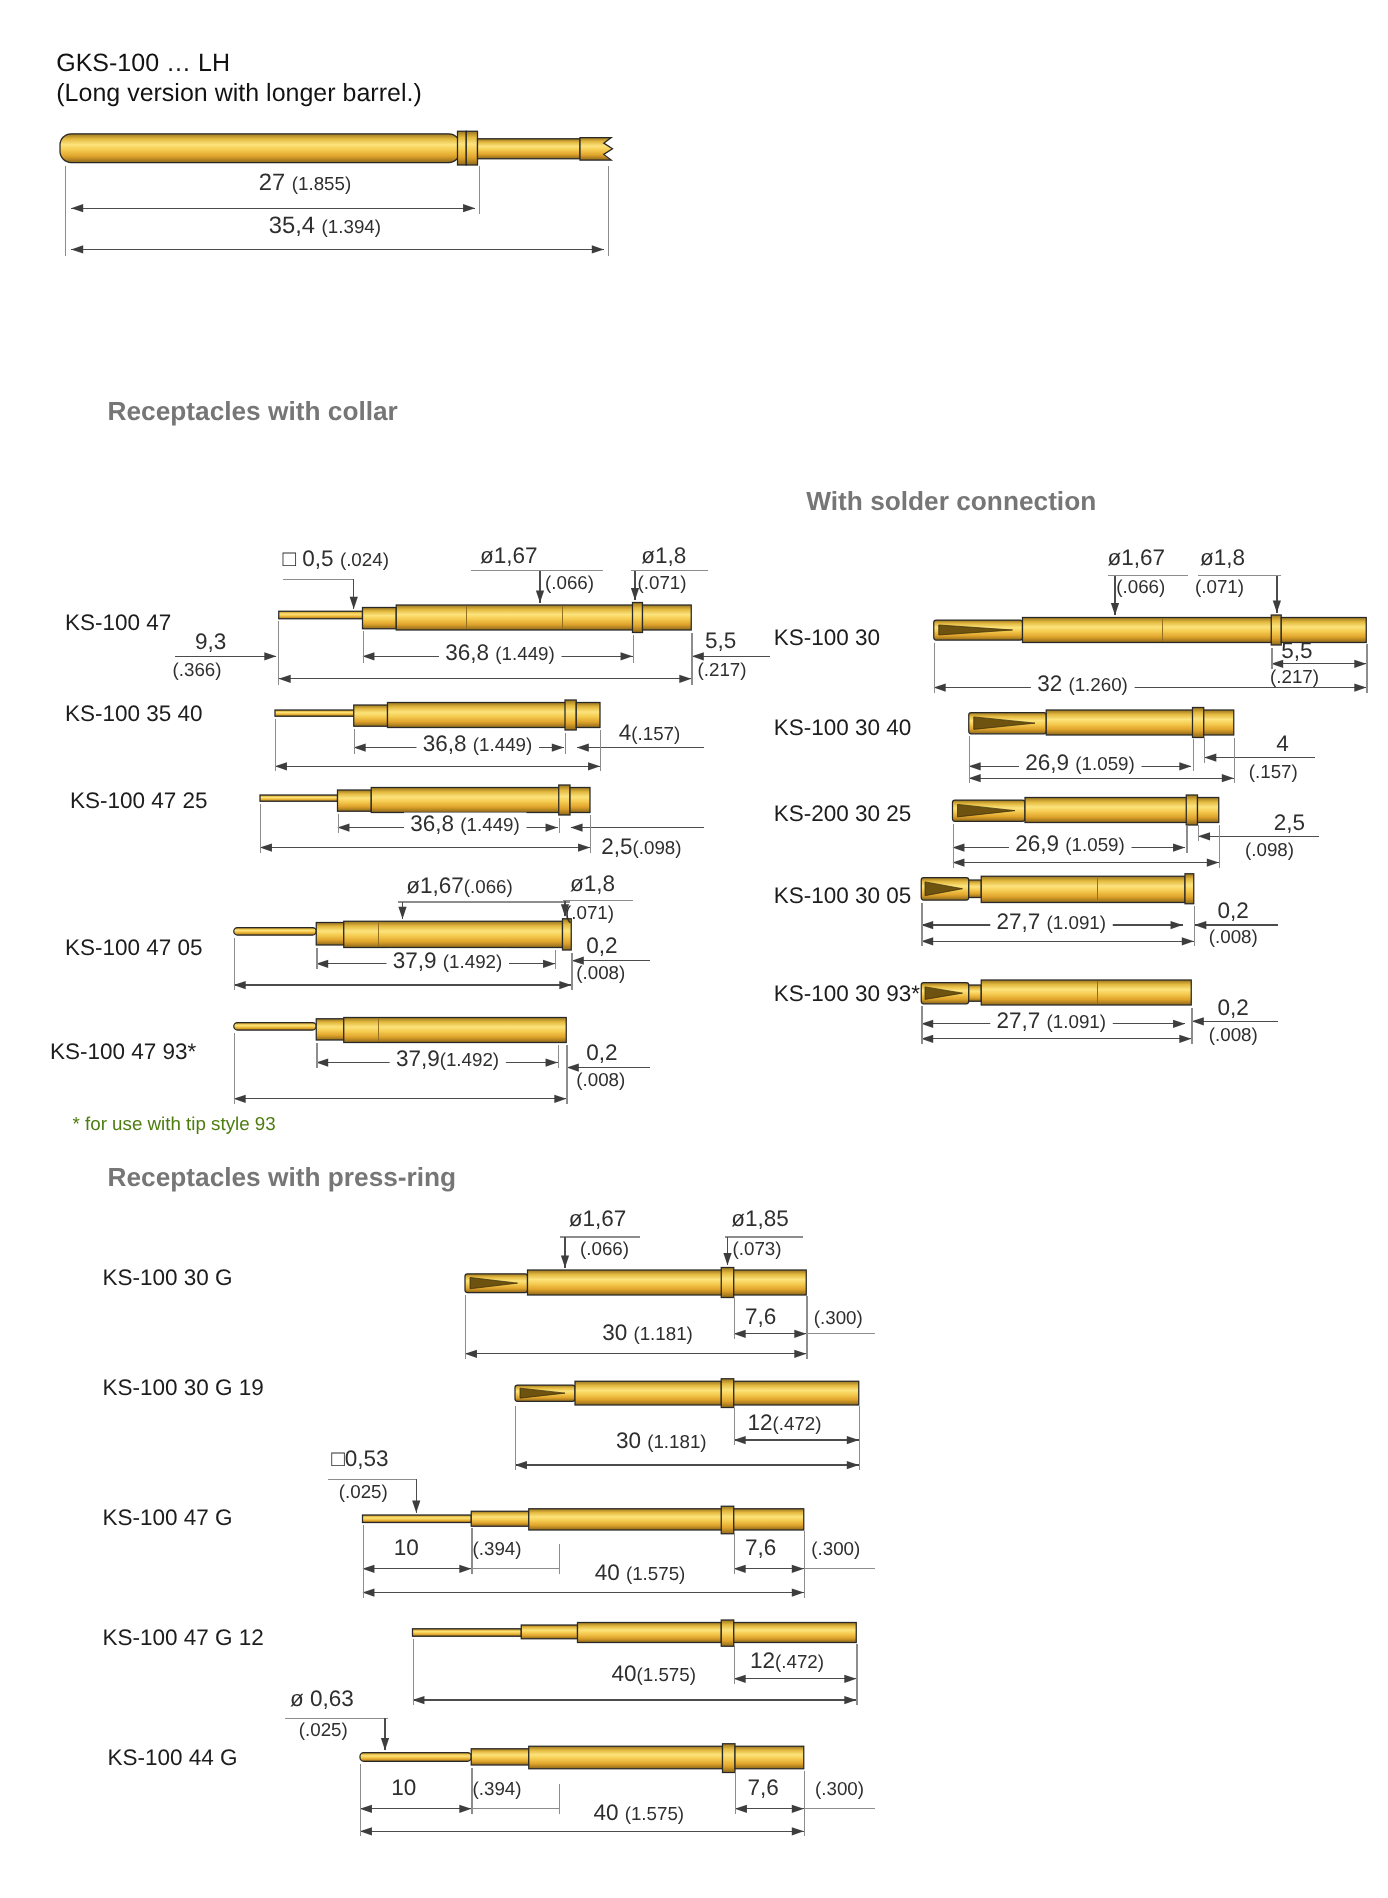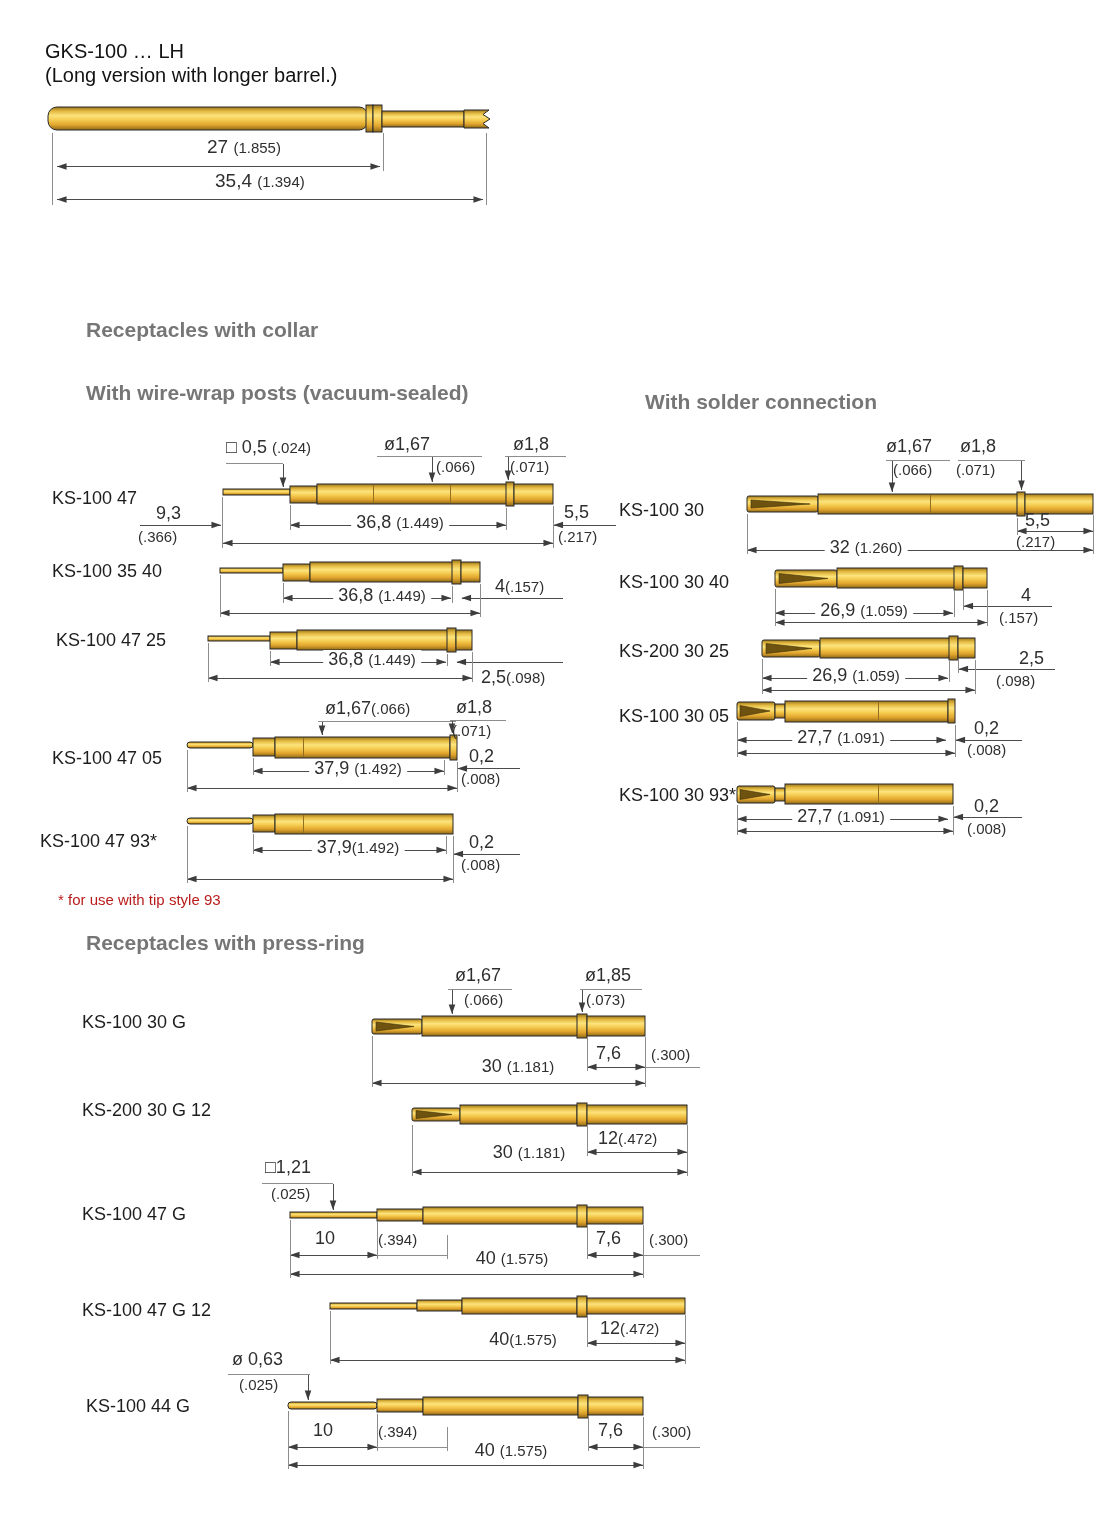--- a/index.html
+++ b/index.html
@@ -7,21 +7,21 @@
   #art{position:absolute;left:0;top:0}
   .t{position:absolute;font-size:18px;color:#2f2f2f;white-space:nowrap;line-height:1.1}
   .in{font-size:15px}
   .ti{font-size:15px}
   .big{font-size:19px}
   .tol{transform:translateX(-50%);background:#fff;padding:0 5px}
   .tc{transform:translateX(-50%)}
   .lbl{font-size:18px;color:#1d1d1d}
   .h{position:absolute;font-size:21px;font-weight:bold;color:#767676;white-space:nowrap}
   .title{font-size:20px;color:#121212}
-  .fn{font-size:15px;color:#b91c1c}
+  .fn{font-size:15px;color:#4d7c0f}
   .p{fill:url(#g);stroke:#282828;stroke-width:1}
   .dim{stroke:#4c4c4c;stroke-width:1;fill:none;shape-rendering:crispEdges}
   .ext{stroke:#8d8d8d;stroke-width:1;shape-rendering:crispEdges}
   .seam{stroke:#937020;stroke-width:1;shape-rendering:crispEdges}
   .slot{fill:#6e5210;stroke:#3c2f08;stroke-width:.6}
 </style>
 </head>
 <body>
 
 <div id="page">
@@ -300,21 +300,20 @@
     <line class="ext" x1="643.5" y1="1417" x2="643.5" y2="1469"></line>
   </g>
 </svg>
 
 <span class="t title" style="left:45px;top:40px">GKS-100 … LH</span>
 <span class="t title" style="left:45px;top:64px">(Long version with longer barrel.)</span>
 <span class="t big" style="left:207px;top:137px"><span>27</span> <span class="in">(1.855)</span></span>
 <span class="t big" style="left:215px;top:171px"><span>35,4</span> <span class="in">(1.394)</span></span>
 
 <span class="h" style="left:86px;top:318px">Receptacles with collar</span>
-<span class="h" style="left:86px;top:381px">With wire-wrap posts (vacuum-sealed)</span>
 <span class="h" style="left:645px;top:390px">With solder connection</span>
 <span class="h" style="left:86px;top:931px">Receptacles with press-ring</span>
 <span class="t fn" style="left:58px;top:892px">* for use with tip style 93</span>
 
 <span class="t lbl" style="left:52px;top:489px">KS-100 47</span>
 <span class="t lbl" style="left:52px;top:562px">KS-100 35 40</span>
 <span class="t lbl" style="left:56px;top:631px">KS-100 47 25</span>
 <span class="t lbl" style="left:52px;top:749px">KS-100 47 05</span>
 <span class="t lbl" style="left:40px;top:832px">KS-100 47 93*</span>
 
@@ -370,37 +369,37 @@
 
 <span class="t tol" style="left:841px;top:728px"><span>27,7</span> <span class="in">(1.091)</span></span>
 <span class="t" style="left:974px;top:719px">0,2</span>
 <span class="t ti" style="left:967px;top:742px">(.008)</span>
 
 <span class="t tol" style="left:841px;top:807px"><span>27,7</span> <span class="in">(1.091)</span></span>
 <span class="t" style="left:974px;top:797px">0,2</span>
 <span class="t ti" style="left:967px;top:821px">(.008)</span>
 
 <span class="t lbl" style="left:82px;top:1013px">KS-100 30 G</span>
-<span class="t lbl" style="left:82px;top:1101px">KS-200 30 G 12</span>
+<span class="t lbl" style="left:82px;top:1101px">KS-100 30 G 19</span>
 <span class="t lbl" style="left:82px;top:1205px">KS-100 47 G</span>
 <span class="t lbl" style="left:82px;top:1301px">KS-100 47 G 12</span>
 <span class="t lbl" style="left:86px;top:1397px">KS-100 44 G</span>
 
 <span class="t" style="left:455px;top:966px">ø1,67</span>
 <span class="t ti" style="left:464px;top:992px">(.066)</span>
 <span class="t" style="left:585px;top:966px">ø1,85</span>
 <span class="t ti" style="left:586px;top:992px">(.073)</span>
 <span class="t" style="left:596px;top:1044px">7,6</span>
 <span class="t ti" style="left:651px;top:1047px">(.300)</span>
 <span class="t tc" style="left:518px;top:1057px"><span>30</span> <span class="in">(1.181)</span></span>
 
 <span class="t" style="left:598px;top:1129px"><span>12</span><span class="in">(.472)</span></span>
 <span class="t tc" style="left:529px;top:1143px"><span>30</span> <span class="in">(1.181)</span></span>
 
-<span class="t" style="left:265px;top:1158px">□1,21</span>
+<span class="t" style="left:265px;top:1158px">□0,53</span>
 <span class="t ti" style="left:271px;top:1186px">(.025)</span>
 <span class="t" style="left:315px;top:1229px">10</span>
 <span class="t ti" style="left:378px;top:1232px">(.394)</span>
 <span class="t" style="left:596px;top:1229px">7,6</span>
 <span class="t ti" style="left:649px;top:1232px">(.300)</span>
 <span class="t tc" style="left:512px;top:1249px"><span>40</span> <span class="in">(1.575)</span></span>
 
 <span class="t" style="left:600px;top:1319px"><span>12</span><span class="in">(.472)</span></span>
 <span class="t tc" style="left:523px;top:1330px"><span>40</span><span class="in">(1.575)</span></span>
 

